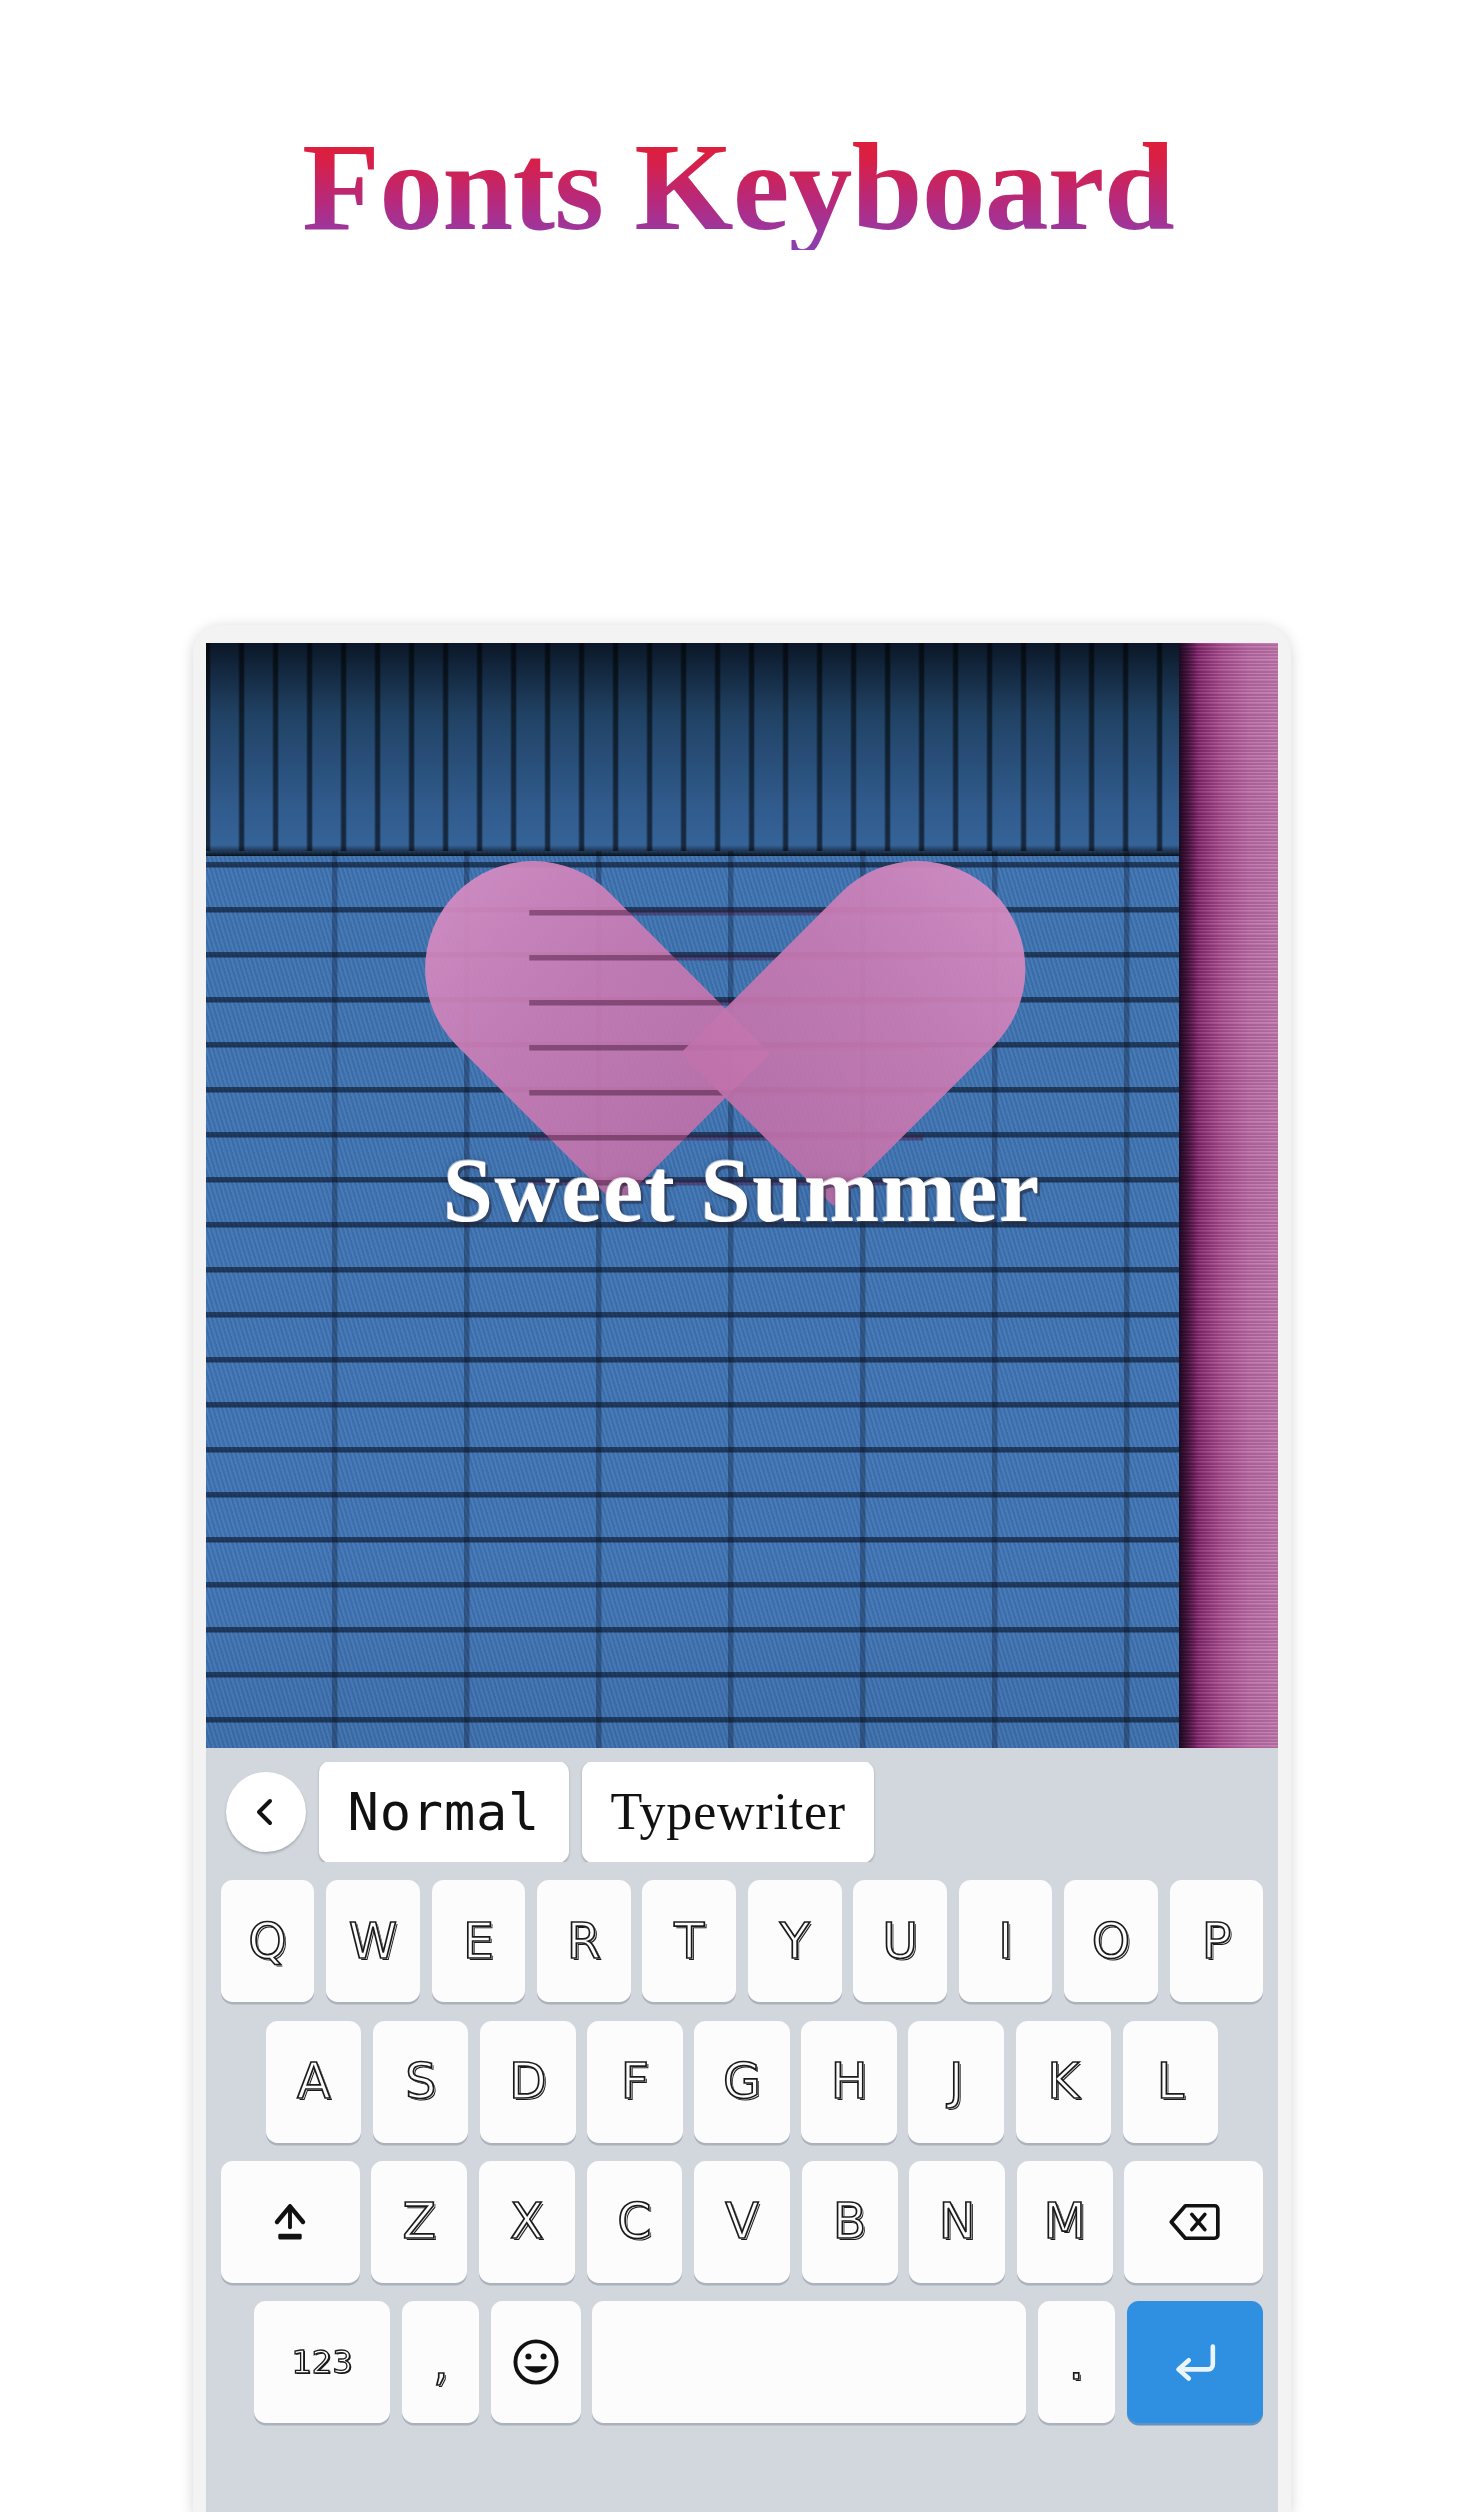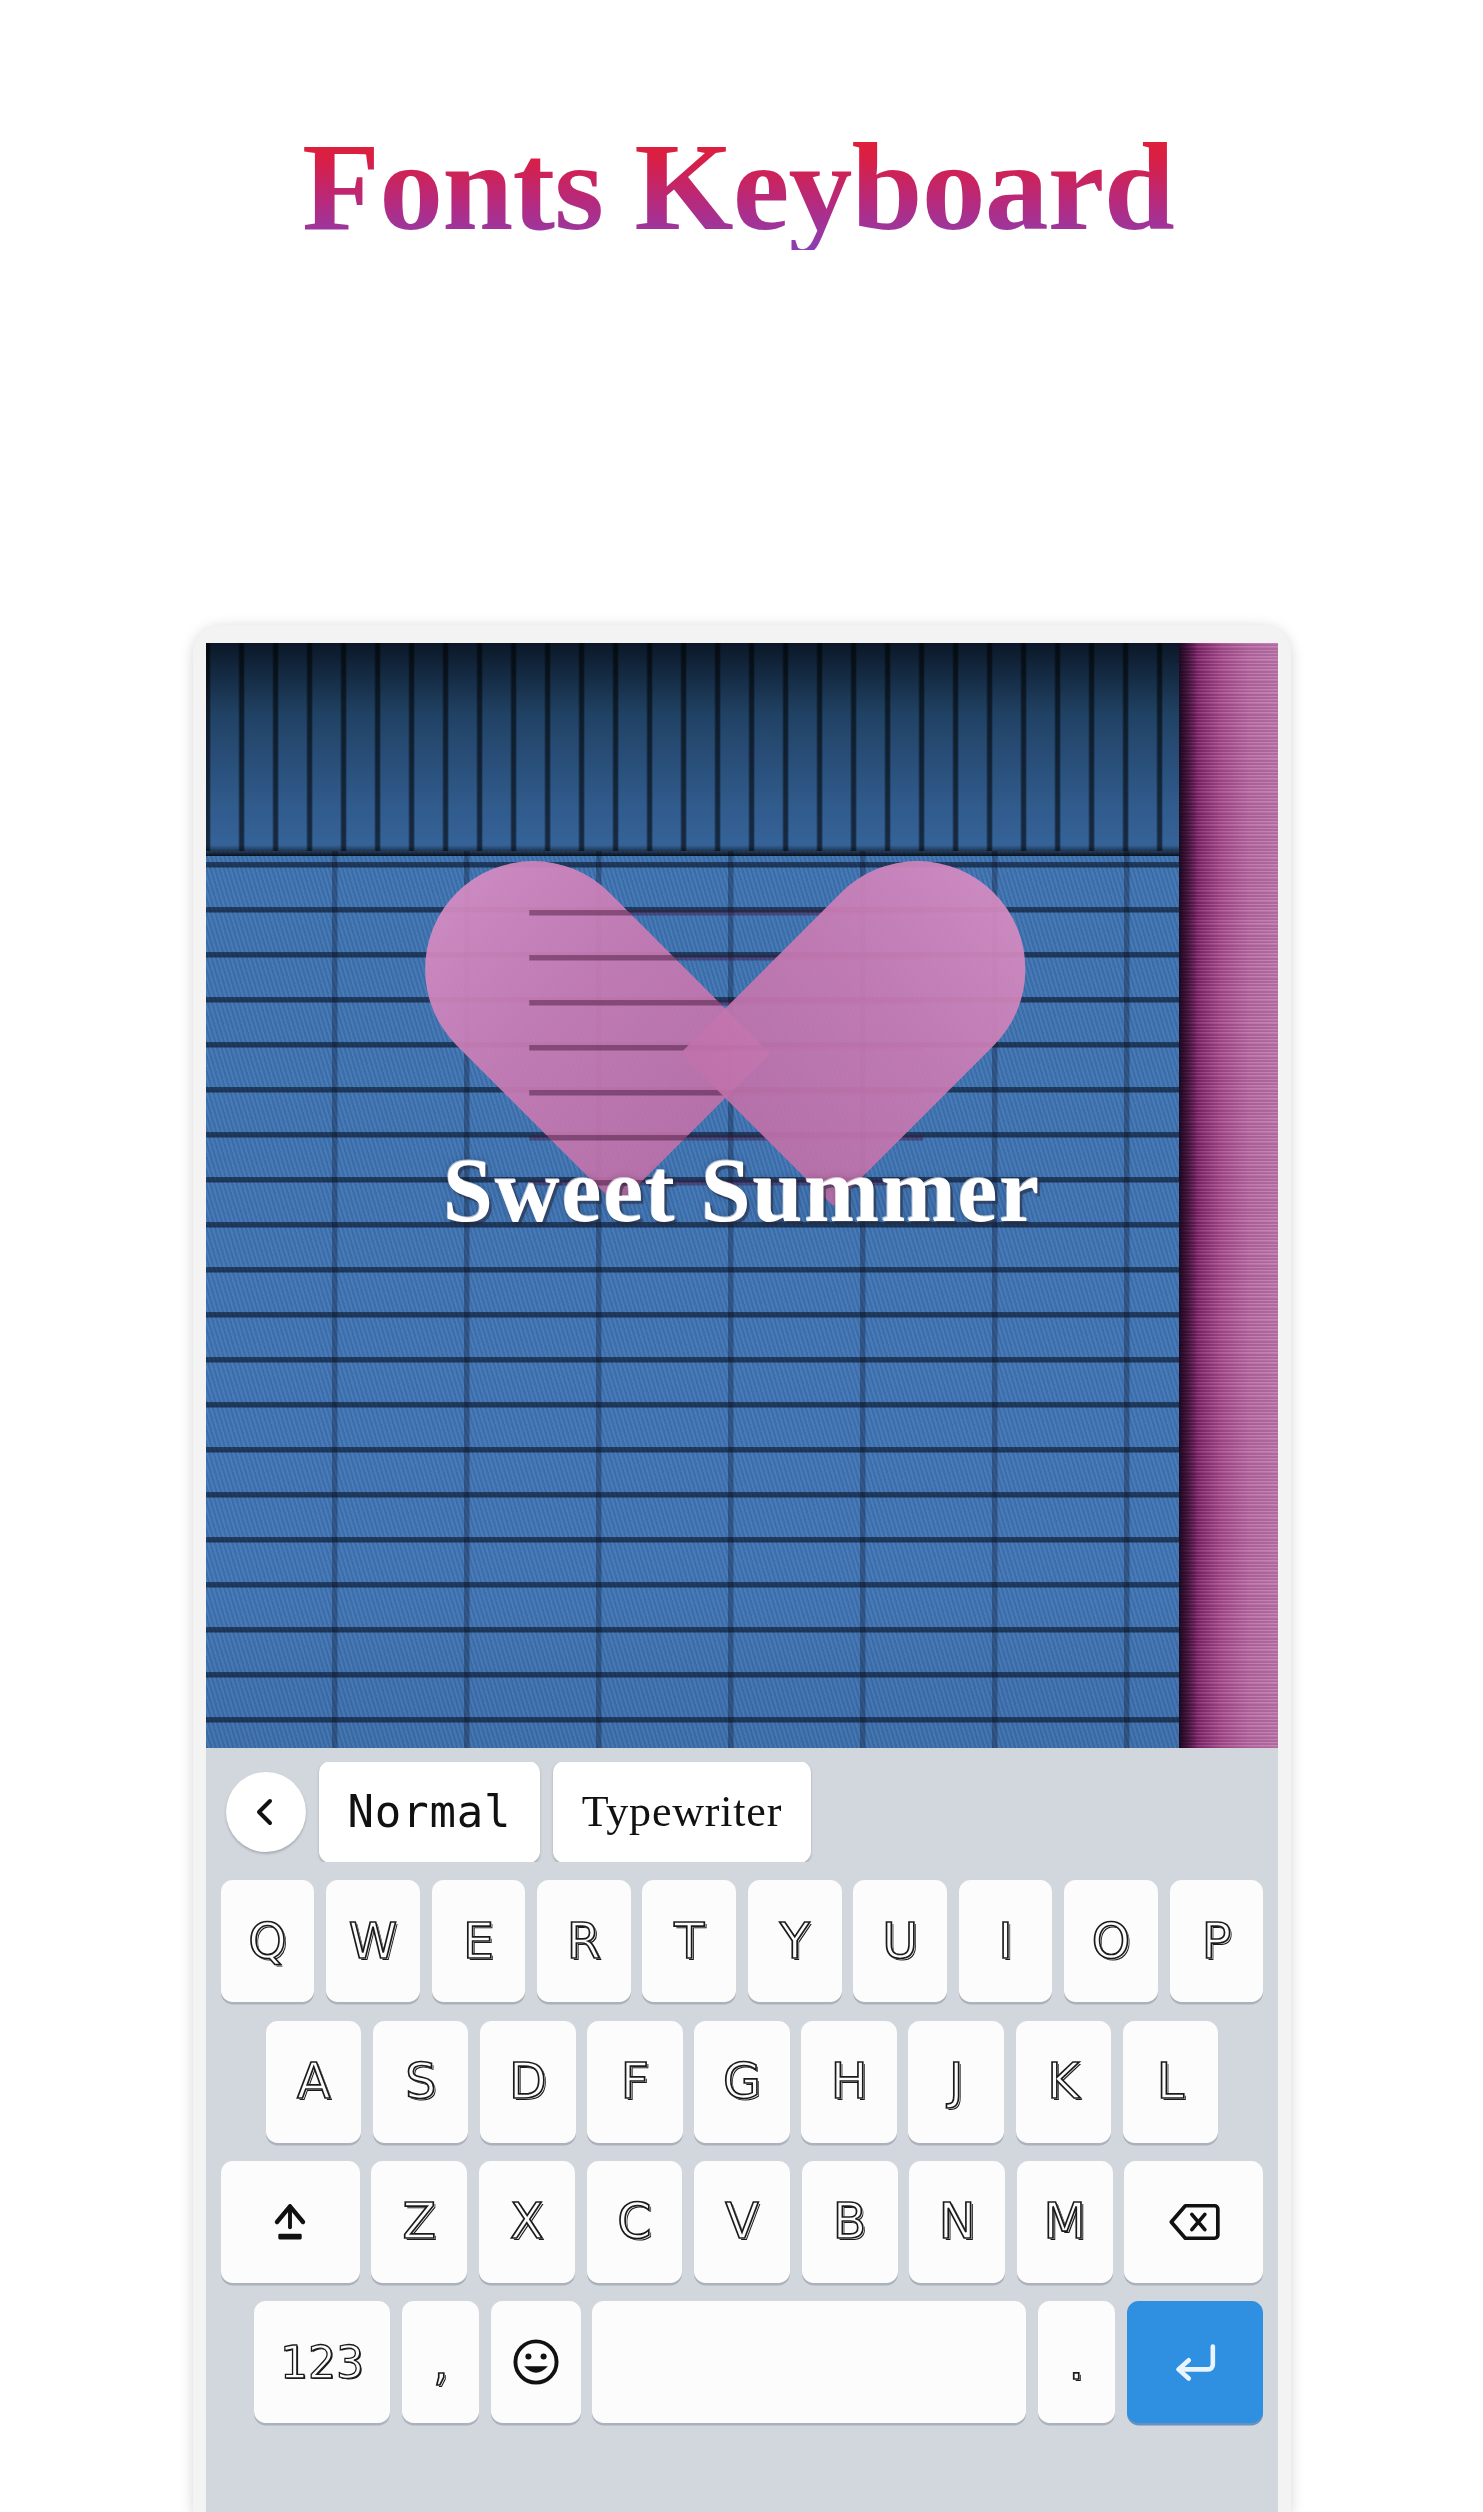--- a/index.html
+++ b/index.html
@@ -227,21 +227,21 @@
   .back-btn svg { width: 32px; height: 32px; }
 
   .font-chip {
     flex: 0 0 auto;
     height: 102px;
     padding: 0 28.5px;
     border-radius: 11.7px;
     background: #ffffff;
     color: #111111;
     display: flex; align-items: center; justify-content: center;
-    font-size: 44px;
+    font-size: 52px;
     box-shadow: 0 1.7px 2.5px rgba(0,0,0,0.22);
     white-space: nowrap;
   }
   .font-chip.normal   { font-family: "DejaVu Sans Mono", monospace; letter-spacing: 0.8px; }
   .font-chip.selected {
     background: #2a68b6; color: #ffffff;
     font-family: "DejaVu Sans Mono", monospace;
     text-shadow: 0 0 1.7px rgba(255,255,255,0.95), 0 0 4.2px rgba(255,255,255,0.55);
     letter-spacing: 0.8px;
   }
@@ -270,21 +270,21 @@
     font-family: "DejaVu Sans", sans-serif;
     font-size: 49px;
     text-shadow: 1.3px 1.3px 0 #fcfcfd, 2.1px 2.1px 0 #1a1a1a;
     color: #fcfcfd;
     -webkit-text-stroke: 1.7px #1a1a1a;
   }
   .key.special { flex: 1.45 1 0; }
   .key svg { width: 52px; height: 52px; }
 
   .key-row.r4 { gap: 11.7px; margin-top: 18.4px; padding: 0 6.7px 0 6.7px; }
-  .key.k123 { flex: 1.45 1 0; font-size: 44px; margin-left: 33px; }
+  .key.k123 { flex: 1.45 1 0; font-size: 32px; margin-left: 33px; }
   .key.kcomma, .key.kperiod { flex: 0.82 1 0; font-size: 49px; }
   .key.kemoji { flex: 0.95 1 0; }
   .key.kspace { flex: 4.6 1 0; }
   .key.kenter {
     flex: 1.45 1 0;
     background: #2f8fe0;
     box-shadow: 0 2.5px 0 rgba(30,100,170,0.6);
   }
   .key.kenter svg { width: 55px; height: 55px; }
   .key.k123 span {

